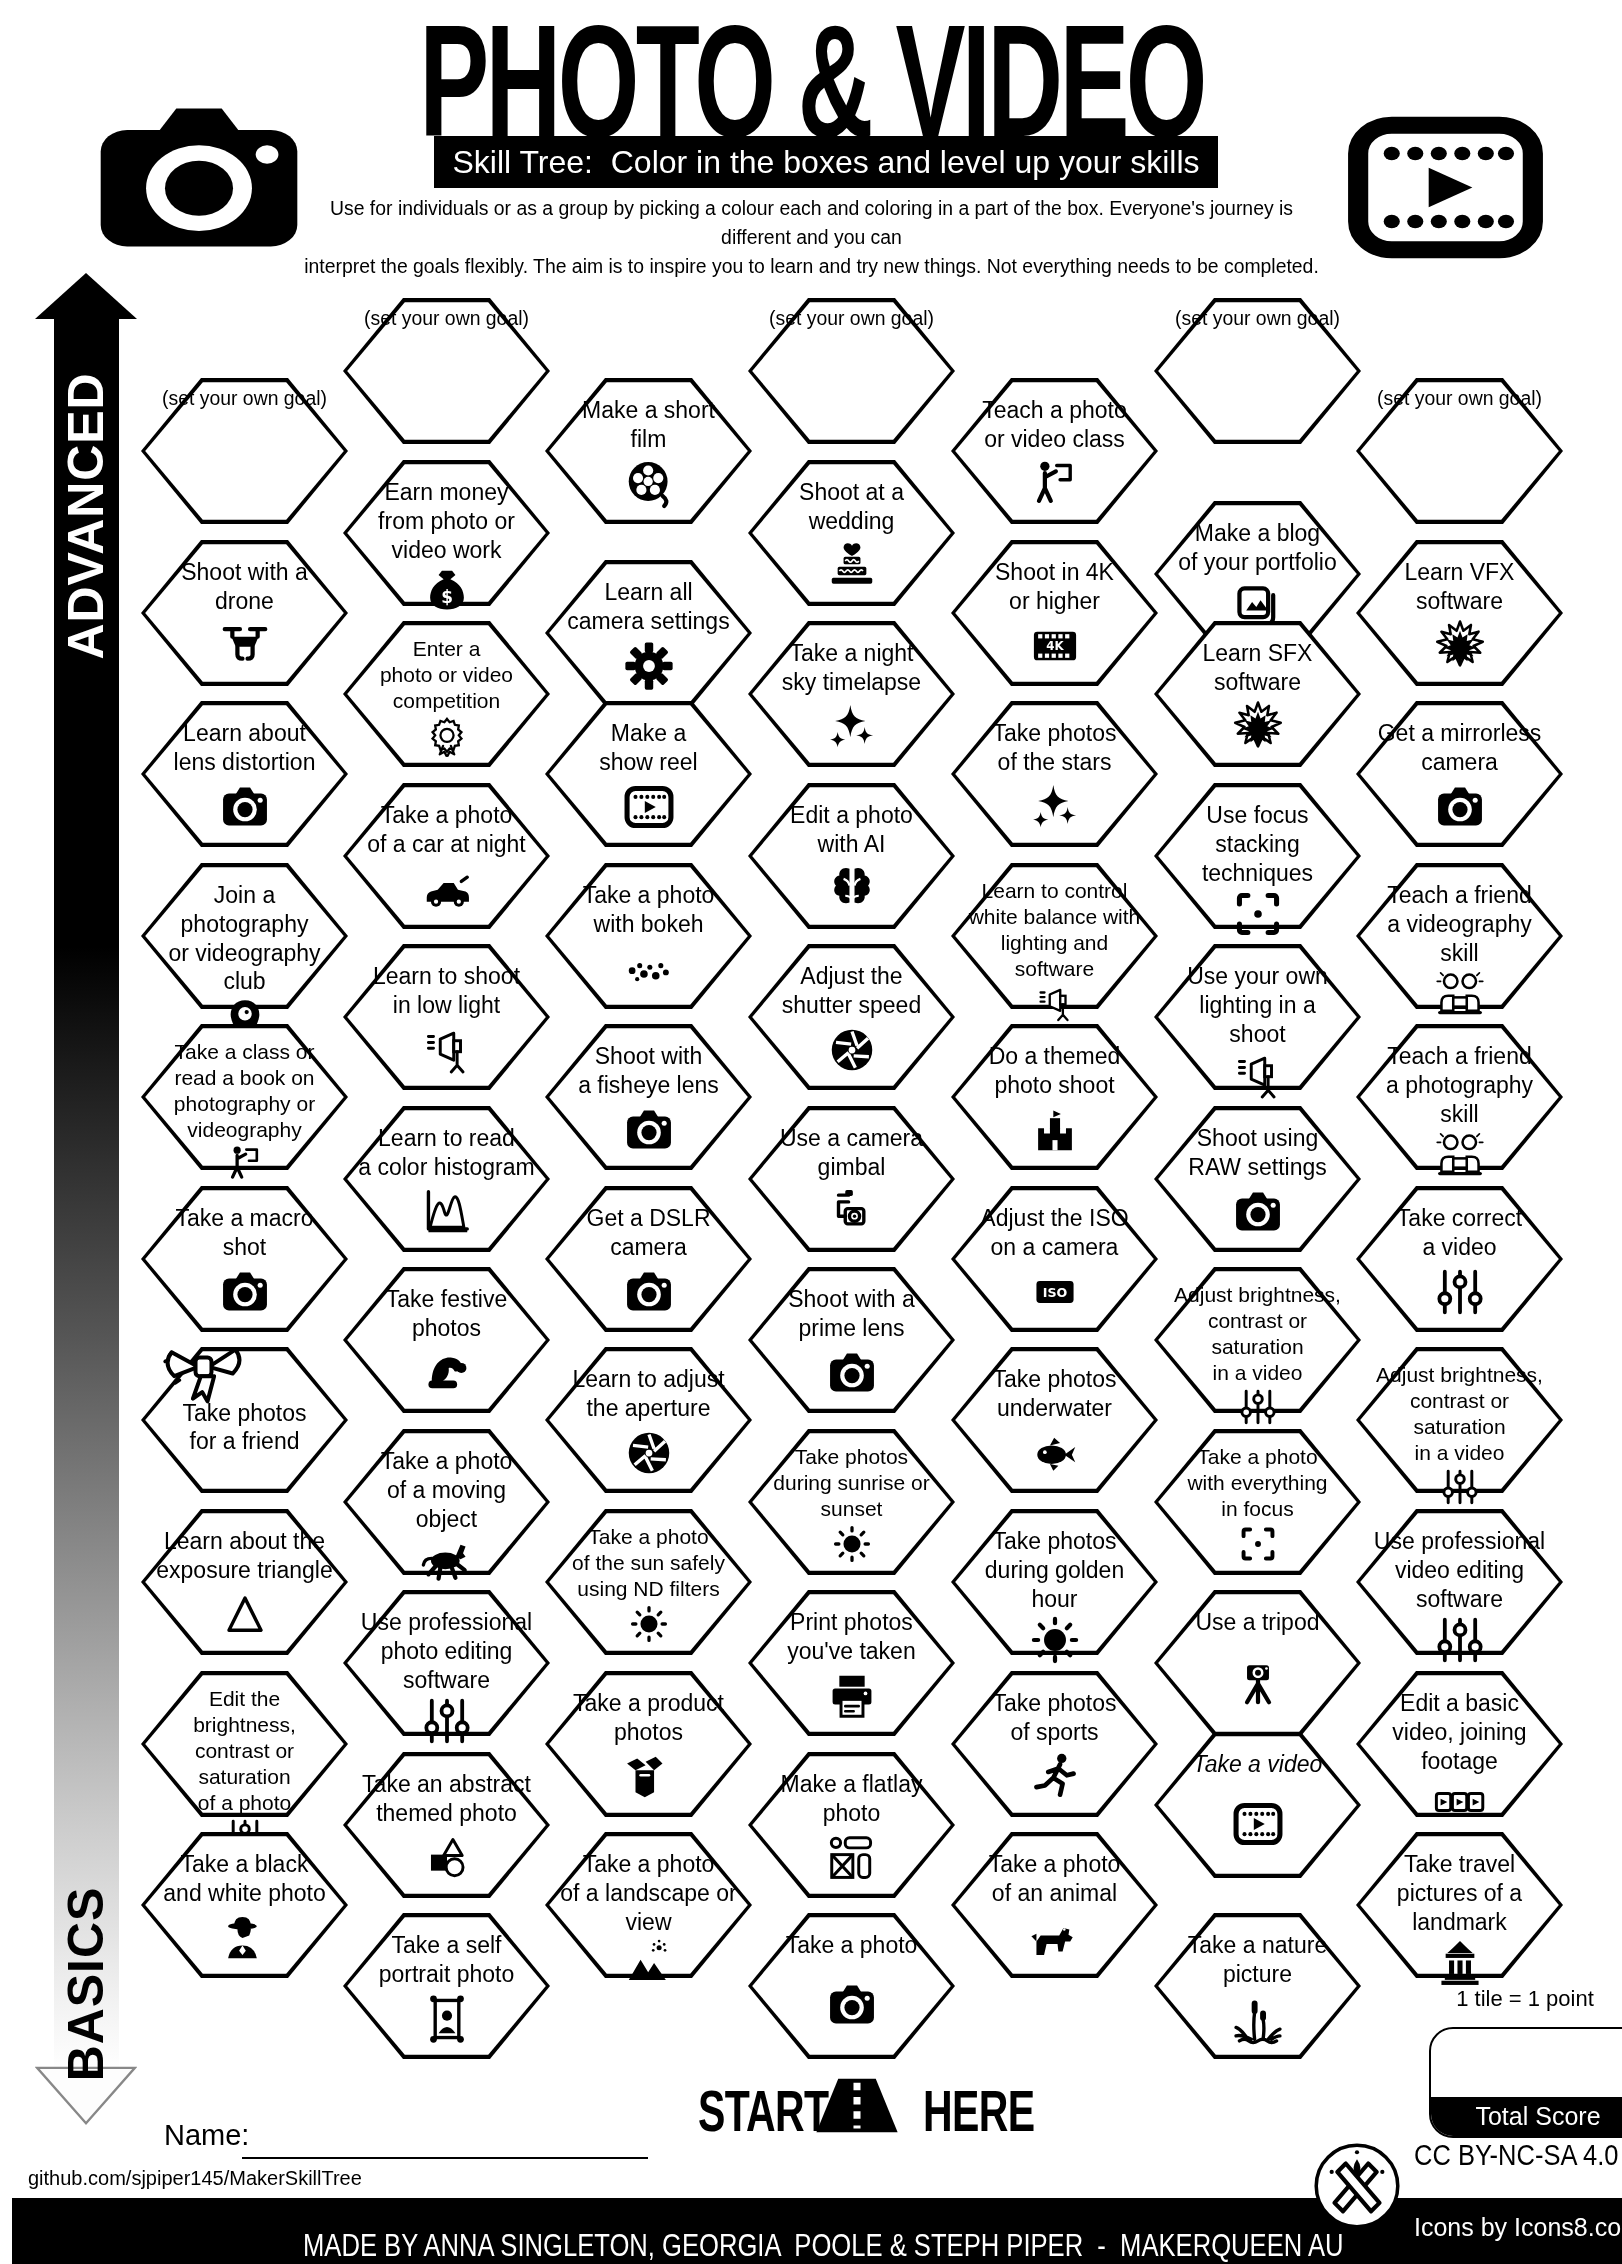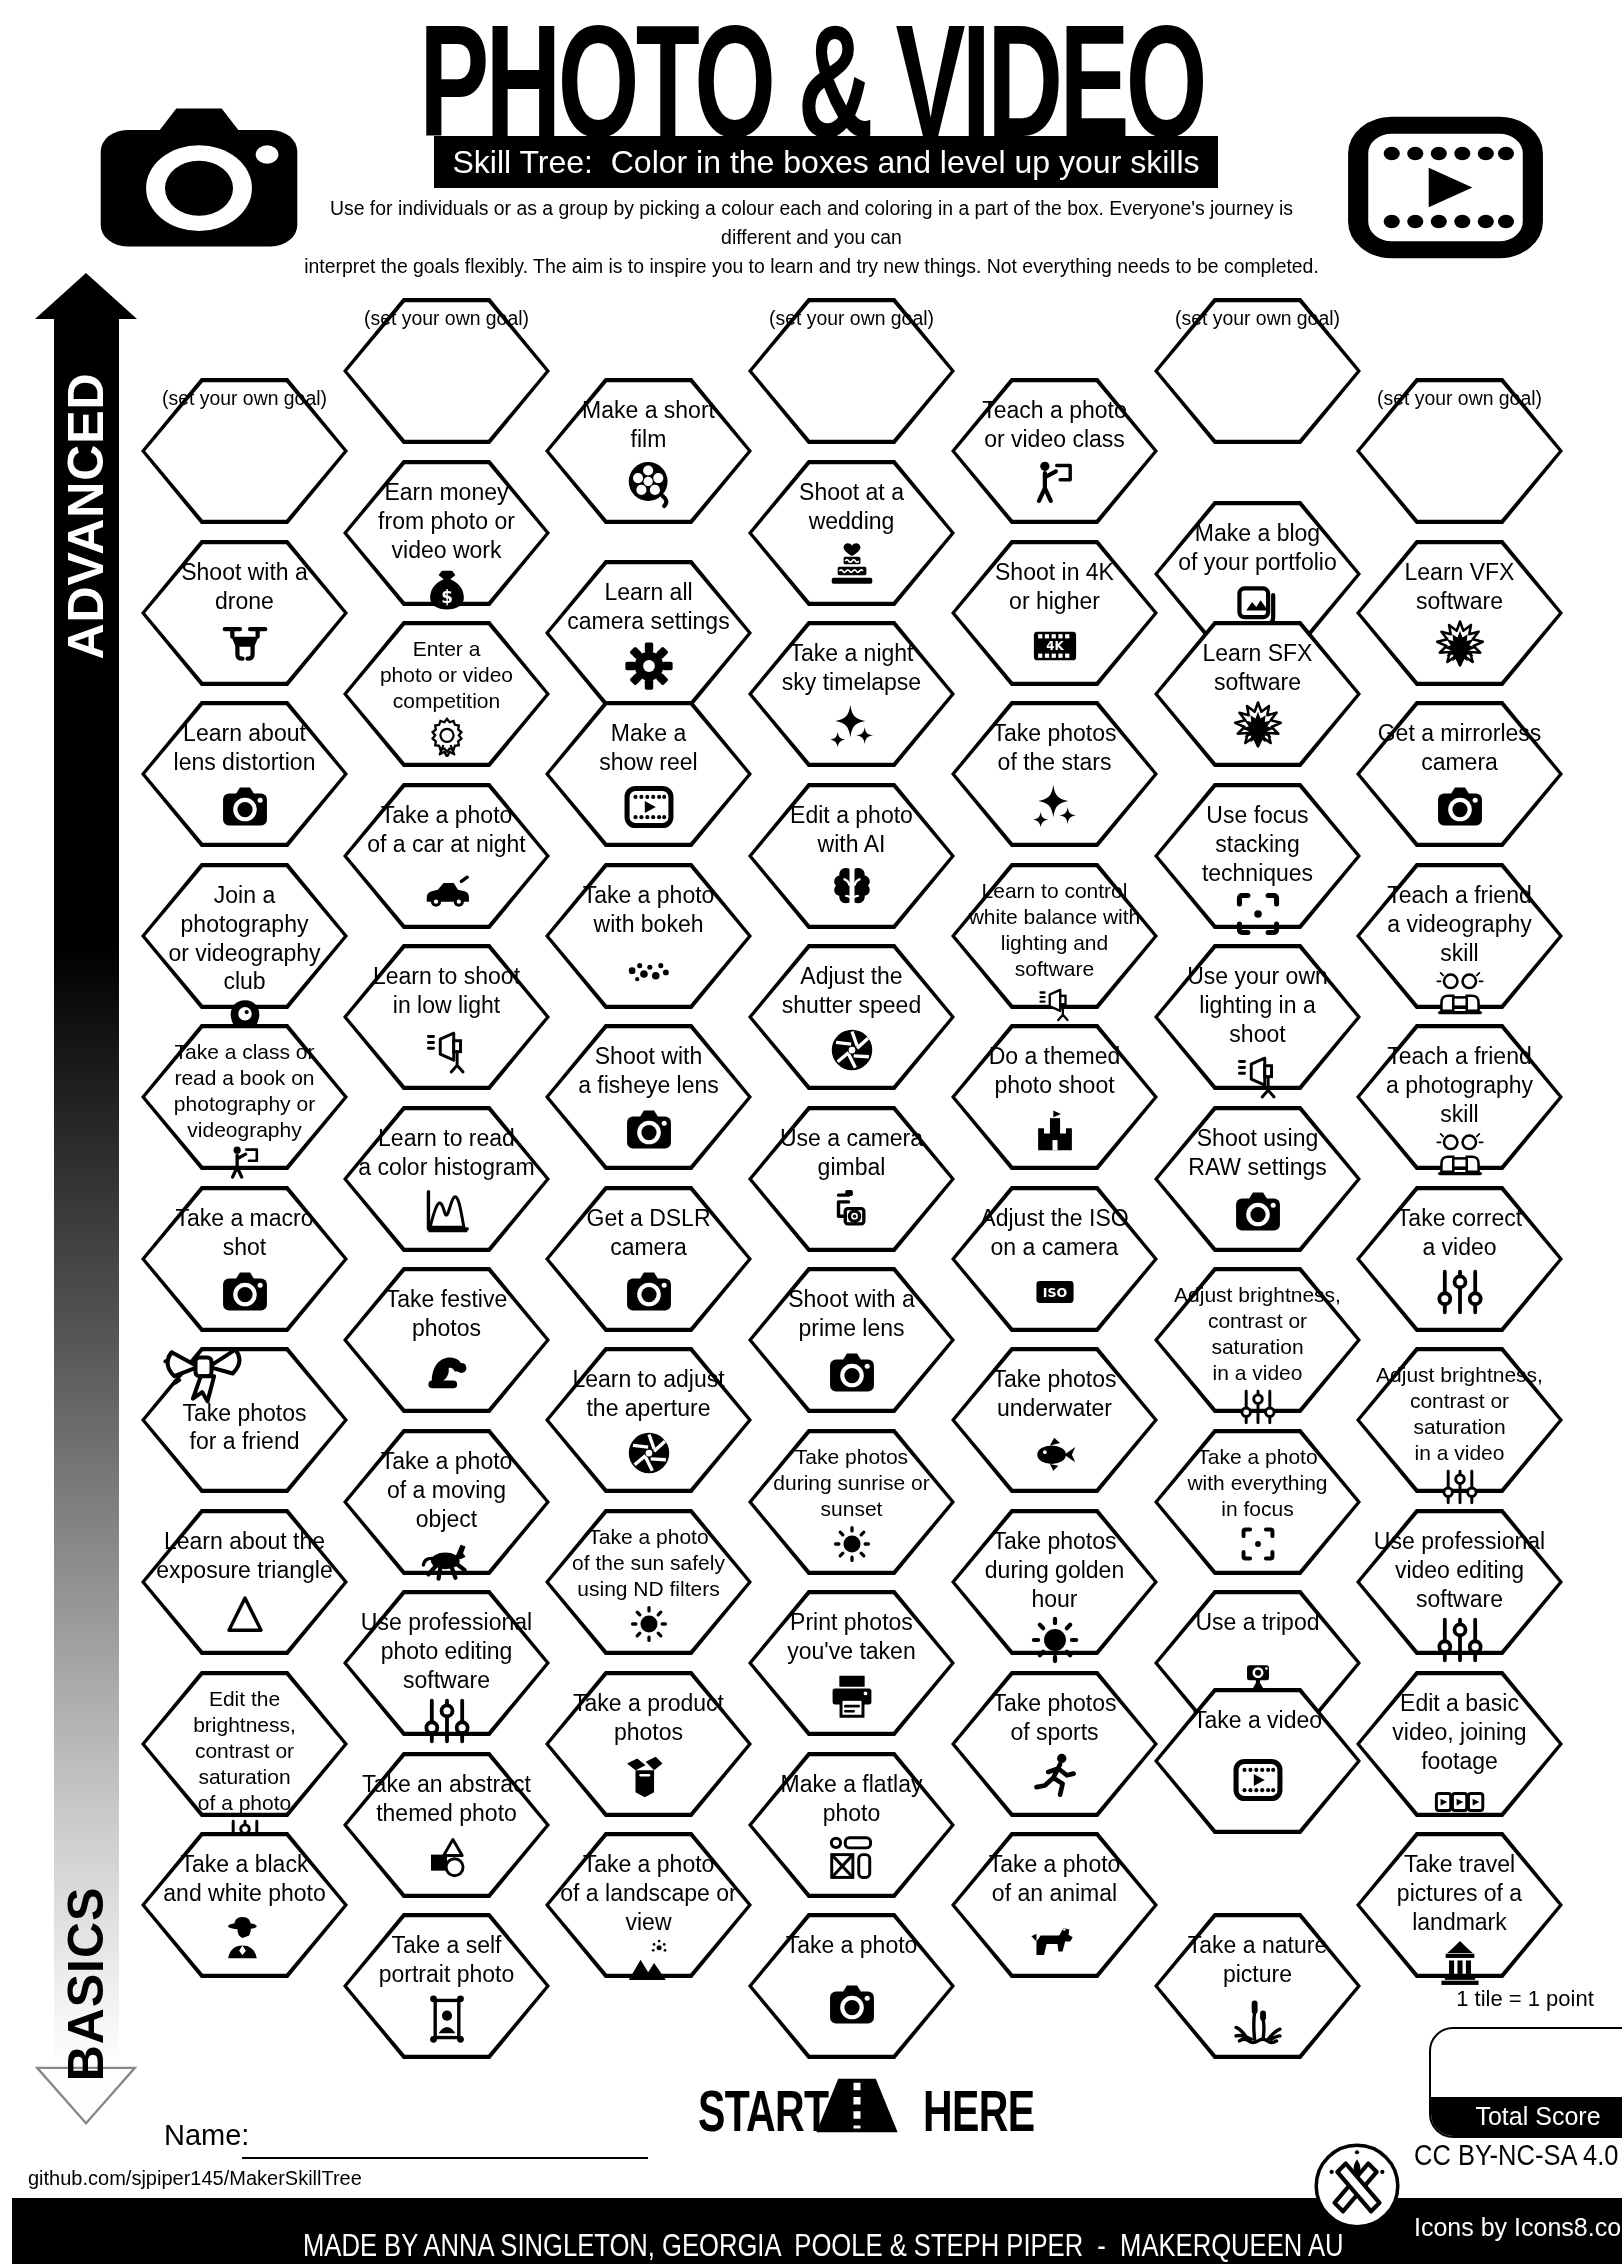--- a/index.html
+++ b/index.html
@@ -1078,21 +1078,21 @@
           <svg width="54" height="54" viewBox="0 0 64 64" fill="#000" xmlns="http://www.w3.org/2000/svg">
             <rect x="19" y="12" width="26" height="18" rx="3"></rect>
             <circle cx="32" cy="21" r="6.5" fill="#fff"></circle>
             <circle cx="32" cy="21" r="3.5"></circle>
             <circle cx="42" cy="16" r="1.6" fill="#fff"></circle>
             <path d="M32 30v8M32 34l-13 22M32 34l13 22M32 38v18" stroke="#000" fill="none" stroke-linecap="round" stroke-linejoin="round" stroke-width="5"></path>
           </svg>
         </div>
       </div>
     </div>
-    <div class="hex" style="left: 1154px; top: 1688px;">
+    <div class="hex" style="left: 1154px; top: 1732px; font-style: italic;">
       <div class="hex-border"></div>
       <div class="hex-fill"></div>
       <div class="hex-content">
         <div class="hex-label">Take a video</div>
         <div class="hex-iconbox">
           <svg width="54" height="54" viewBox="0 0 64 64" fill="#000" xmlns="http://www.w3.org/2000/svg">
             <rect x="6" y="10" width="52" height="44" rx="10" fill="#fff" stroke="#000" stroke-width="6"></rect>
             <g>
               <circle cx="16" cy="20" r="2.4"></circle>
               <circle cx="23" cy="20" r="2.4"></circle>

